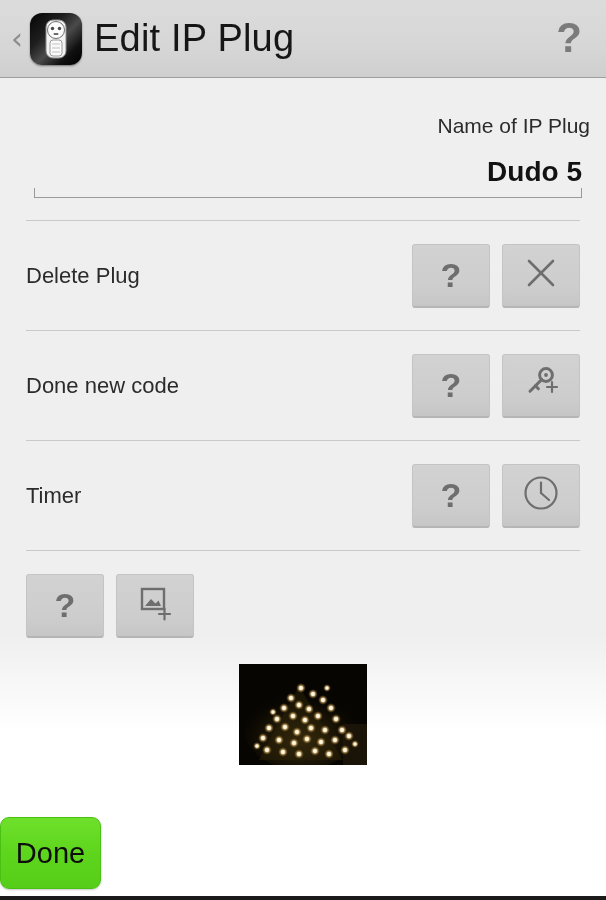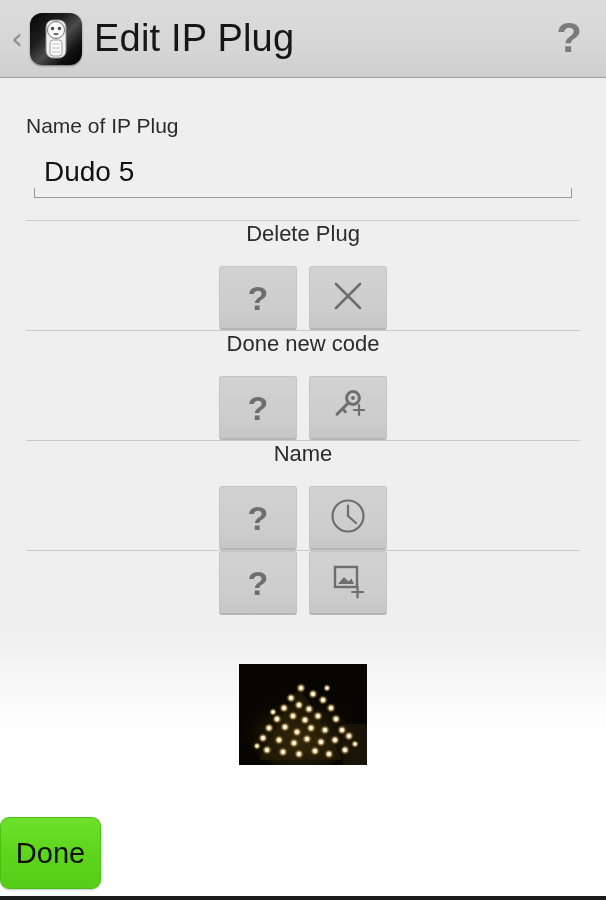--- a/index.html
+++ b/index.html
@@ -81,37 +81,39 @@
   }
 
   
   .content {
     position: relative;
     height: 818px;
     background: linear-gradient(to bottom, #efefef 0%, #efefef 68%, #f7f7f7 74%, #ffffff 80%, #ffffff 100%);
   }
 
   .field-block {
-    padding: 36px 26px 0 26px;
+    padding: 36px 16px 0 26px;
+    text-align: right;
   }
   .field-label {
     font-size: 21px;
     color: #2b2b2b;
     margin-bottom: 14px;
   }
   .text-input {
     position: relative;
     height: 46px;
     margin: 0 8px;
   }
   .text-input .value {
     font-size: 28px;
     color: #121212;
     padding-left: 10px;
     line-height: 40px;
+    font-weight: bold;
   }
   .text-input .underline {
     position: absolute;
     left: 0; right: 0; bottom: 0;
     height: 9px;
     border-bottom: 1px solid #9a9a9a;
     border-left: 1px solid #9a9a9a;
     border-right: 1px solid #9a9a9a;
   }
 
@@ -120,21 +122,20 @@
     background: #c9c9c9;
     margin: 0 26px;
   }
 
   .row {
     display: flex;
     align-items: center;
     height: 109px;
     padding: 0 26px;
     box-sizing: border-box;
-    flex-direction: column;
   }
   .row-label {
     font-size: 22px;
     color: #2b2b2b;
     flex: 1 1 auto;
   }
   .row-actions {
     display: flex;
     gap: 12px;
     flex: 0 0 auto;
@@ -270,21 +271,21 @@
               <line x1="29" y1="17" x2="29" y2="27" stroke="#6e6e6e" stroke-width="2.2" stroke-linecap="round"></line>
             </svg>
           </span>
         </div>
       </div>
     </div>
 
     <div class="divider"></div>
 
     <div class="row">
-      <div class="row-label">Name</div>
+      <div class="row-label">Timer</div>
       <div class="row-actions">
         <div class="icon-btn">
           <span class="qmark">?</span>
         </div>
         <div class="icon-btn">
           <span>
             <svg width="38" height="38" viewBox="0 0 38 38">
               <circle cx="19" cy="19" r="15.5" fill="none" stroke="#6e6e6e" stroke-width="2.2"></circle>
               <line x1="19" y1="19" x2="19" y2="8.5" stroke="#6e6e6e" stroke-width="2.2" stroke-linecap="round"></line>
               <line x1="19" y1="19" x2="27" y2="26" stroke="#6e6e6e" stroke-width="2.2" stroke-linecap="round"></line>

